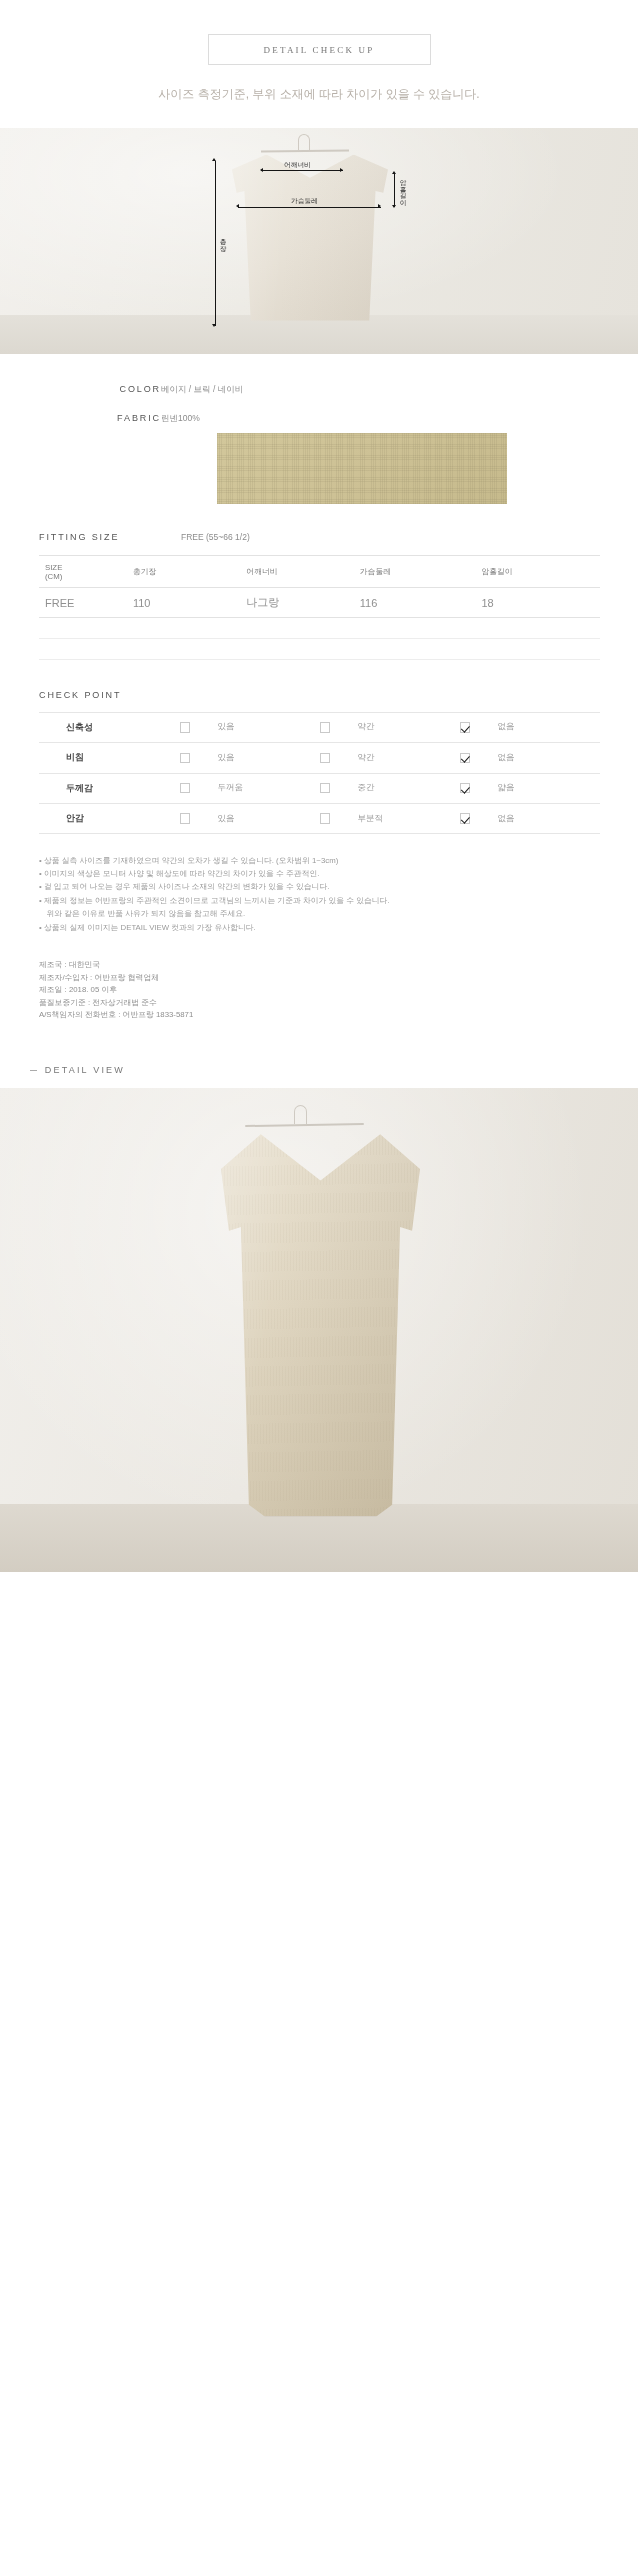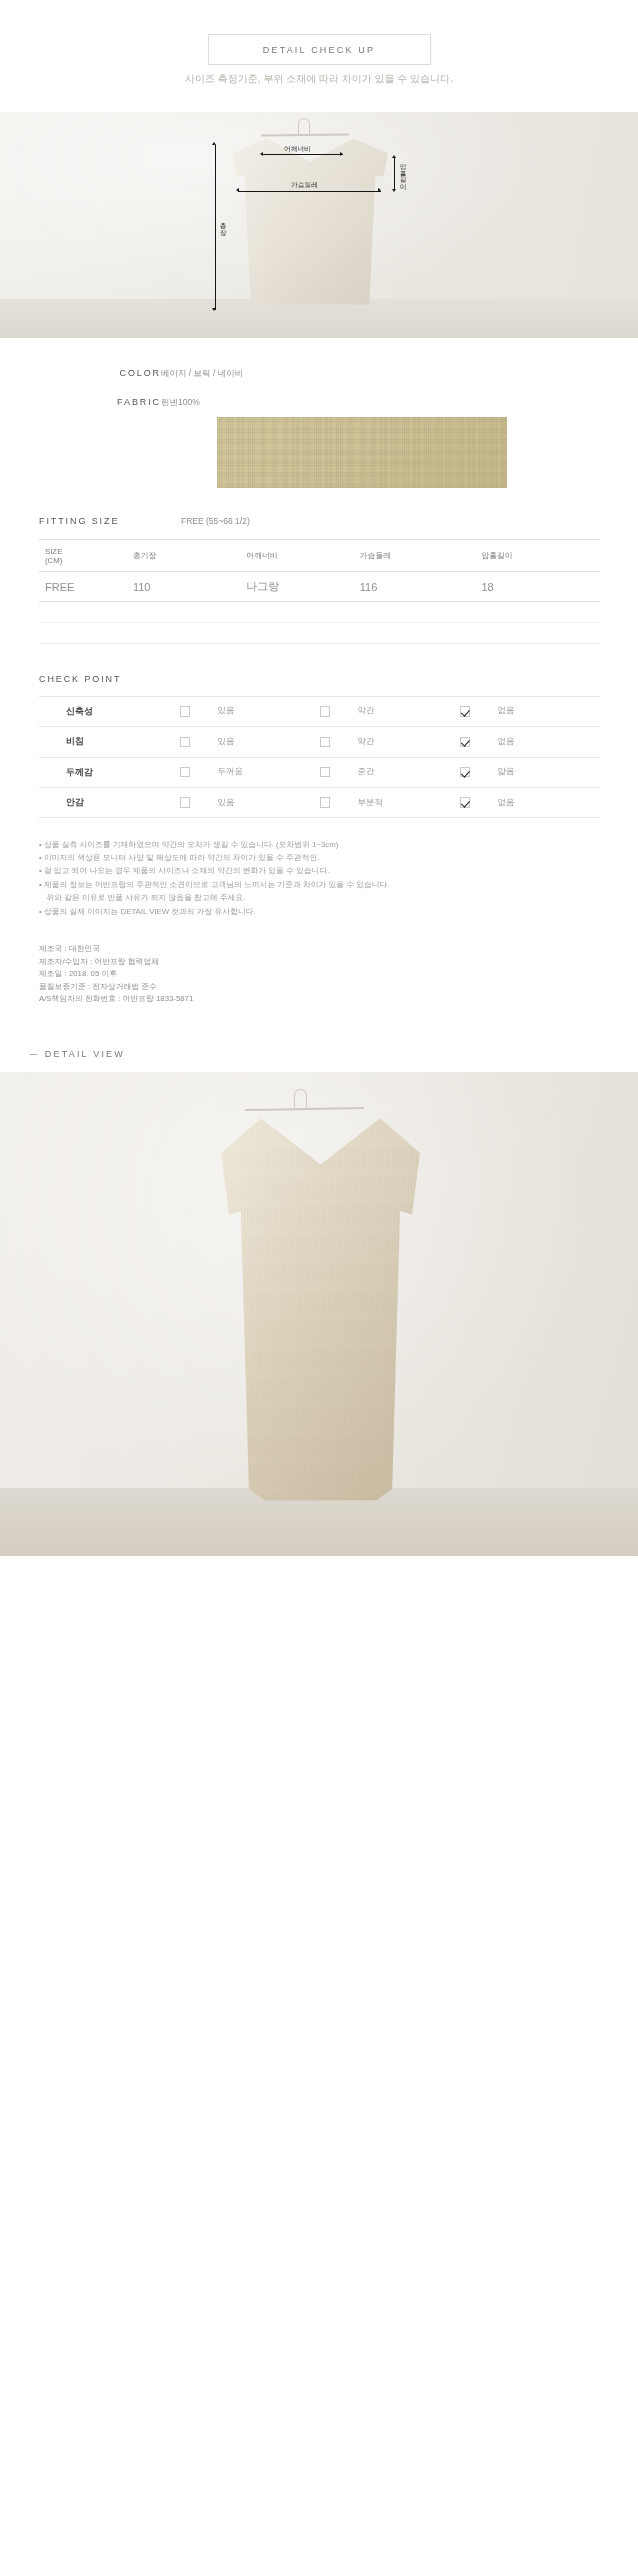--- a/index.html
+++ b/index.html
@@ -13,36 +13,37 @@
     color: #666;
     -webkit-font-smoothing: antialiased;
   }
   .page { width: 638px; position: relative; overflow: hidden; }
 
   
   .header-box-wrap {
     padding-top: 34px;
     display: flex;
     justify-content: center;
+    font-family: Liberation Serif, serif;
   }
   .header-box {
     border: 0.7px solid #dcdcdc;
     width: 223px;
     height: 31px;
     display: flex;
     align-items: center;
     justify-content: center;
     letter-spacing: 2.2px;
     font-size: 9px;
     color: #777;
   }
   .header-note {
-    margin-top: 6px;
+    margin-top: 22px;
     text-align: center;
-    font-size: 10px;
+    font-size: 12px;
     line-height: 15.6px;
     color: #b7b0a8;
     letter-spacing: 0px;
   }
 
   
   .measure-section {
     margin-top: 25px;
     width: 638px;
     height: 226px;

